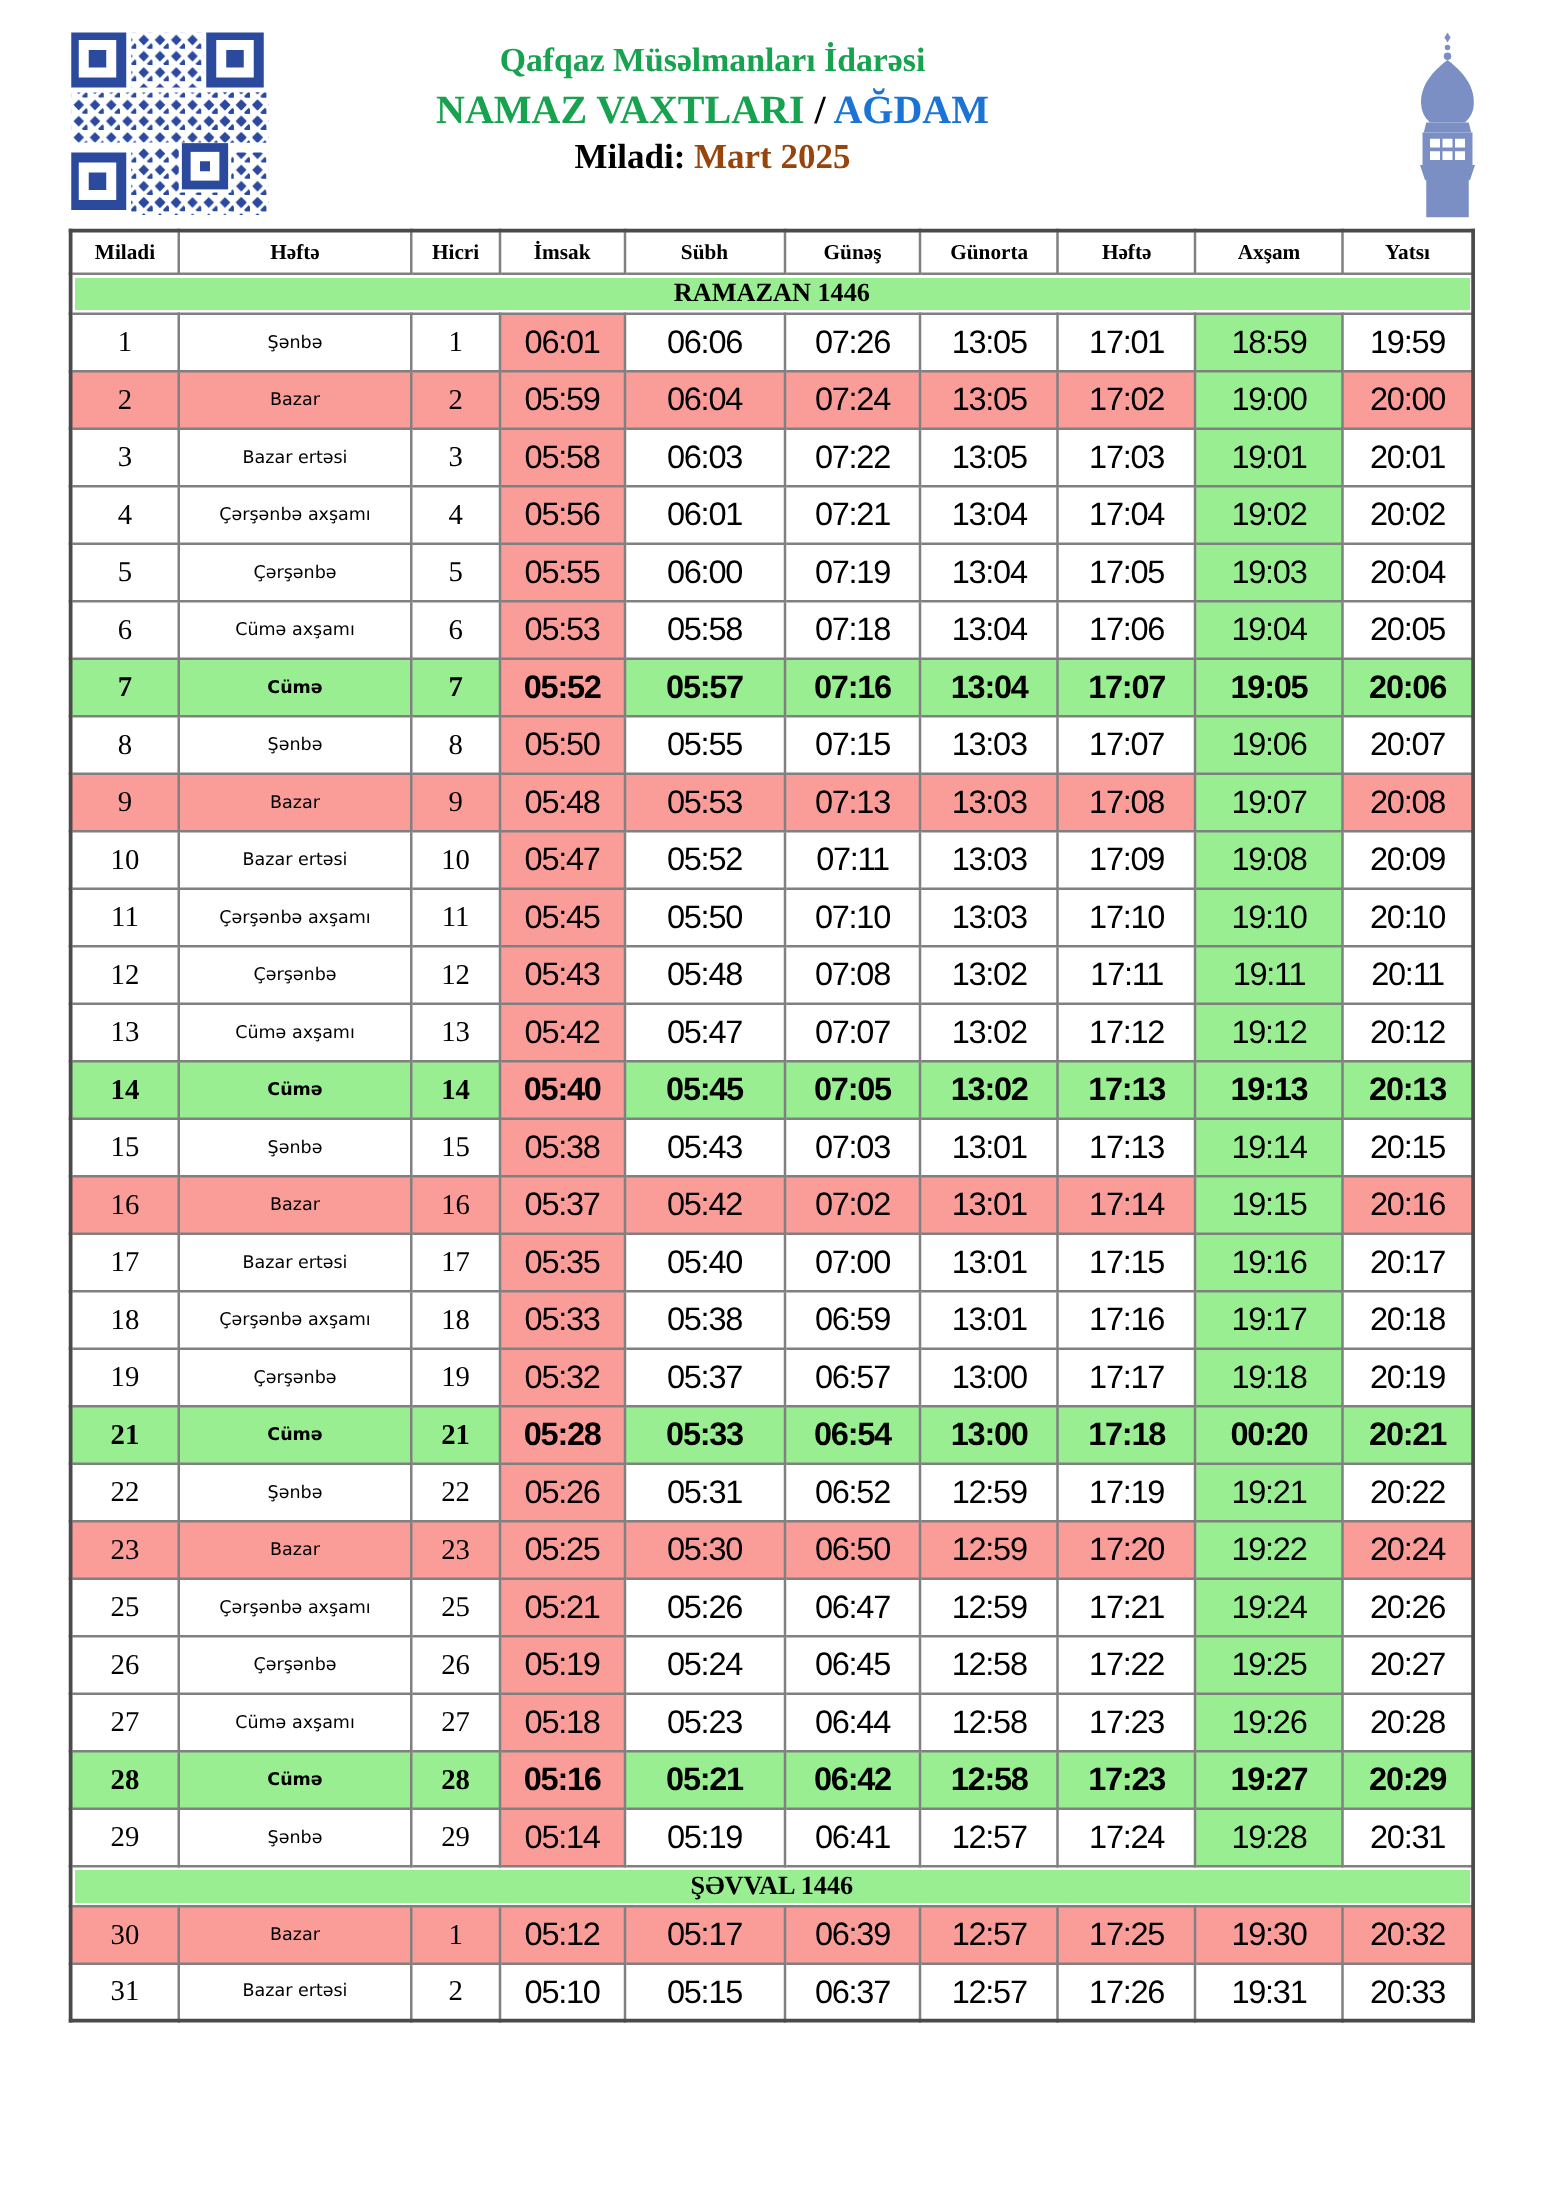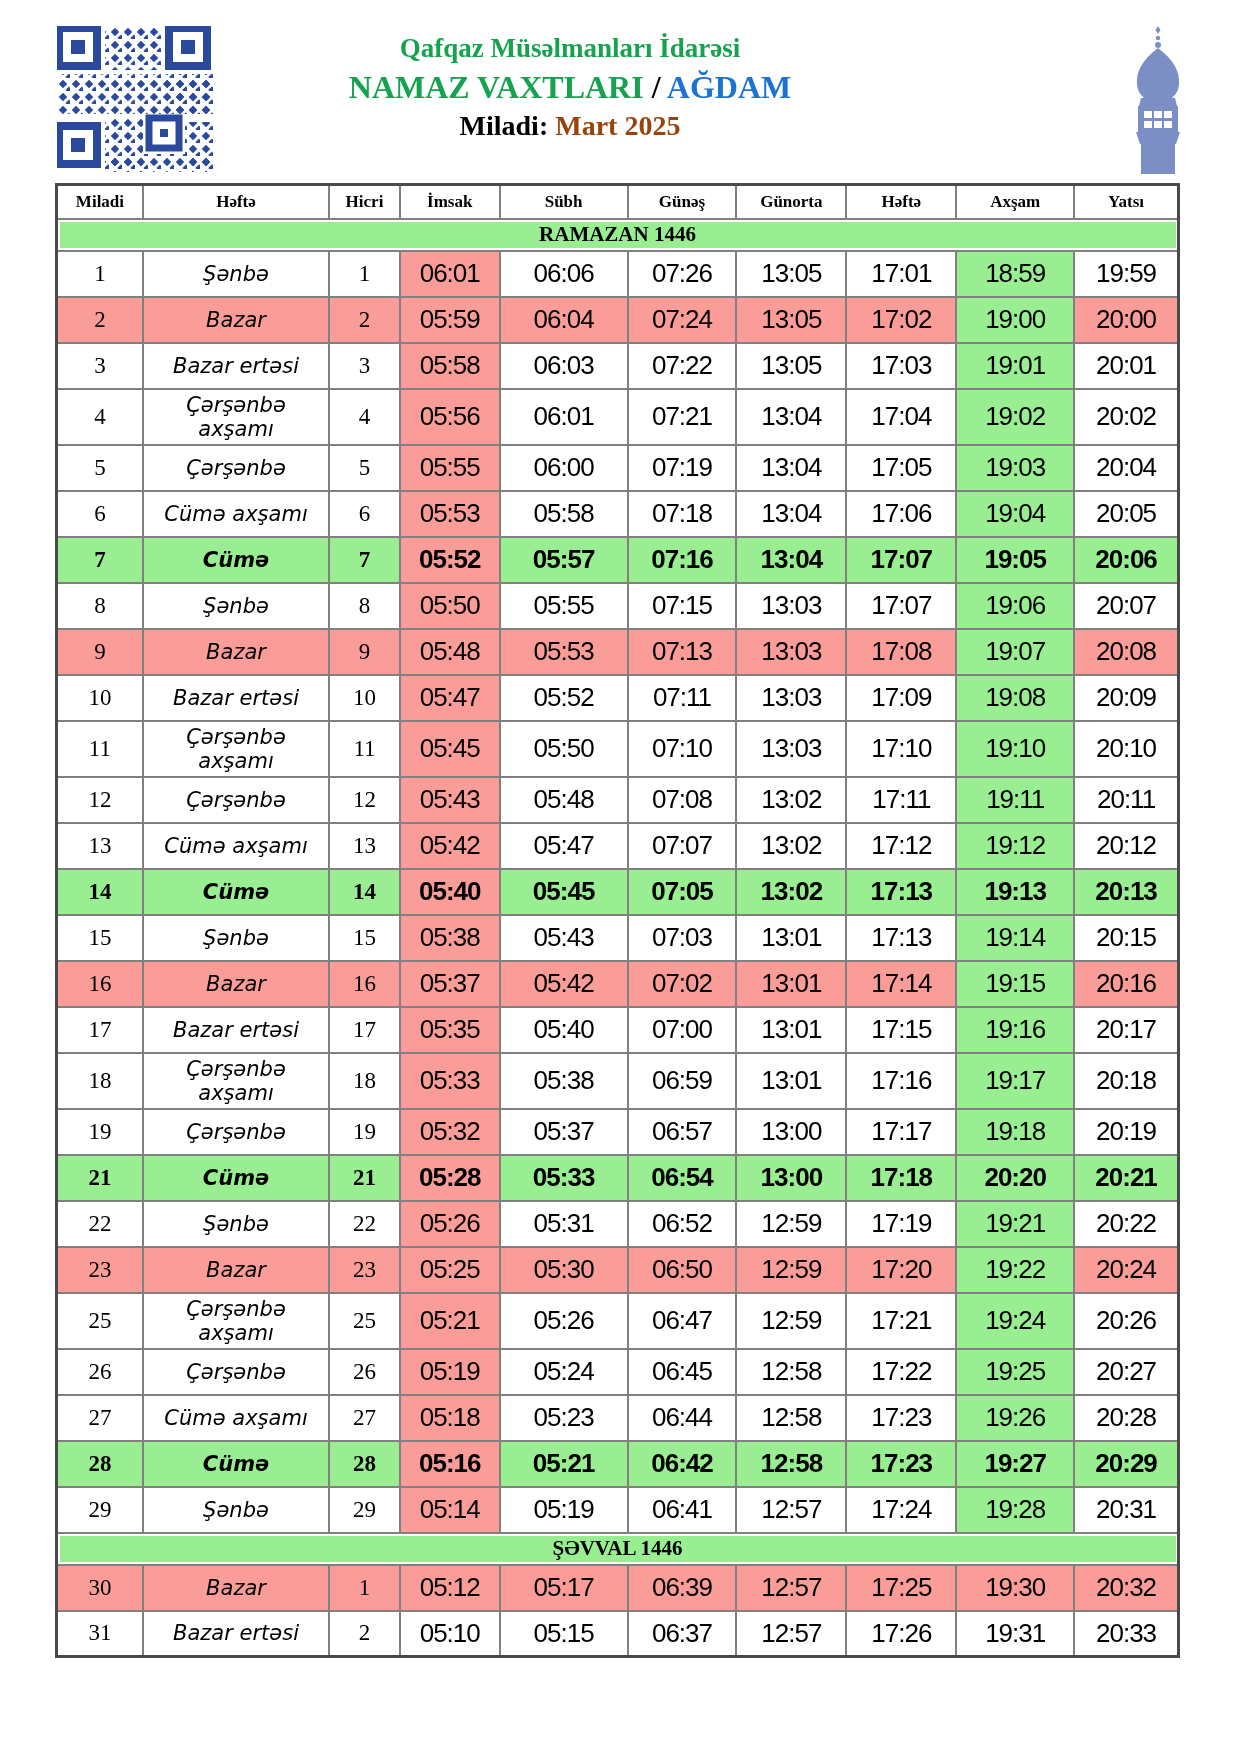--- a/index.html
+++ b/index.html
@@ -26,21 +26,21 @@
   .titles .line4 .val{color:var(--txt-green);}
 
   
   table.pt{position:absolute;left:55px;top:183px;width:1125px;border-collapse:collapse;
            border:3px solid #4a4a4a;table-layout:fixed;}
   table.pt th,table.pt td{border:2px solid var(--border);text-align:center;vertical-align:middle;}
   table.pt th{font-family:"Liberation Serif",serif;font-weight:bold;font-size:17px;height:34px;
               background:#fff;padding:1px 0;}
   table.pt td{background:#fff;background-clip:content-box;padding:3px;height:46px;}
   td.c-num{font-family:"Liberation Serif",serif;font-size:23px;}
-  td.c-hefte{font-family:"DejaVu Sans",sans-serif;font-size:21px;font-style:italic;}
+  td.c-hefte{font-family:"DejaVu Sans",sans-serif;font-size:14px;}
   td.c-time{font-family:"Liberation Sans",sans-serif;font-size:26px;letter-spacing:-1px;}
   tr.section td{background:var(--green);background-clip:content-box;height:32px;
                 font-family:"Liberation Serif",serif;font-weight:bold;font-size:21px;padding:2px;}
   tr.row-sunday td{background:var(--pink);}
   tr.row-friday td{background:var(--green);font-weight:bold;}
   tr.tint td.c-imsak{background:var(--pink);}
   tr.tint td.c-axsham{background:var(--green);}
 
   
   .footer{position:absolute;top:1760px;left:55px;width:1125px;text-align:right;
@@ -378,21 +378,21 @@
         </tr>
         <tr class="row-friday tint">
           <td class="c-num">21</td>
           <td class="c-hefte">Cümə</td>
           <td class="c-num">21</td>
           <td class="c-time c-imsak">05:28</td>
           <td class="c-time">05:33</td>
           <td class="c-time">06:54</td>
           <td class="c-time">13:00</td>
           <td class="c-time">17:18</td>
-          <td class="c-time c-axsham">20:20</td>
+          <td class="c-time c-axsham">00:20</td>
           <td class="c-time">20:21</td>
         </tr>
         <tr class="row-normal tint">
           <td class="c-num">22</td>
           <td class="c-hefte">Şənbə</td>
           <td class="c-num">22</td>
           <td class="c-time c-imsak">05:26</td>
           <td class="c-time">05:31</td>
           <td class="c-time">06:52</td>
           <td class="c-time">12:59</td>

